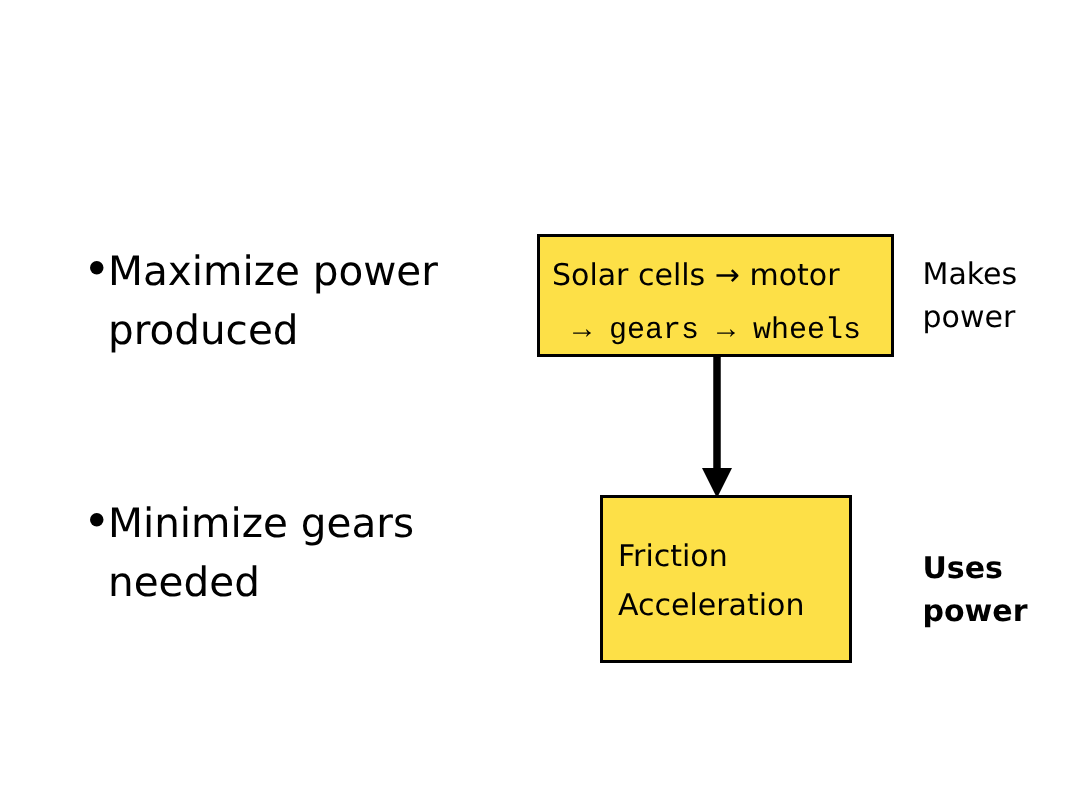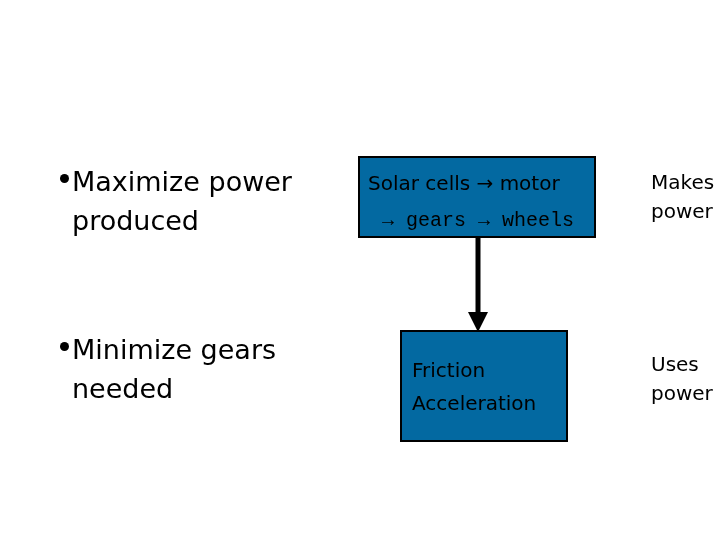--- a/index.html
+++ b/index.html
@@ -56,21 +56,21 @@
     margin-left: 16px;
   }
   #bullet-maximize { top: 162px; }
   #bullet-minimize { top: 330px; }
 
   
   .flow-box {
     position: absolute;
     box-sizing: border-box;
     border: 2px solid #000000;
-    background: #0369a1;
+    background: #fde047;
     color: #000000;
   }
   #box-powertrain {
     left: 358px;
     top: 156px;
     width: 238px;
     height: 82px;
     padding: 6px 0 0 8px;
     font-size: 20px;
     line-height: 38px;
@@ -112,24 +112,23 @@
     position: absolute;
     left: 615px;
     width: 105px;
     color: #000000;
     font-size: 20px;
     line-height: 29px;
   }
   .side-note .note-line {
     display: block;
     white-space: nowrap;
-    margin-left: 36px;
   }
   #note-makes { top: 168px; }
-  #note-uses  { top: 350px; }
+  #note-uses  { top: 364px; font-weight: bold; }
 </style>
 </head>
 <body>
 
 <div id="slide">
 
 
   <div class="bullet-item" id="bullet-maximize">
     <span class="bullet-dot"></span>
     <span class="bullet-text">Maximize power produced</span>

